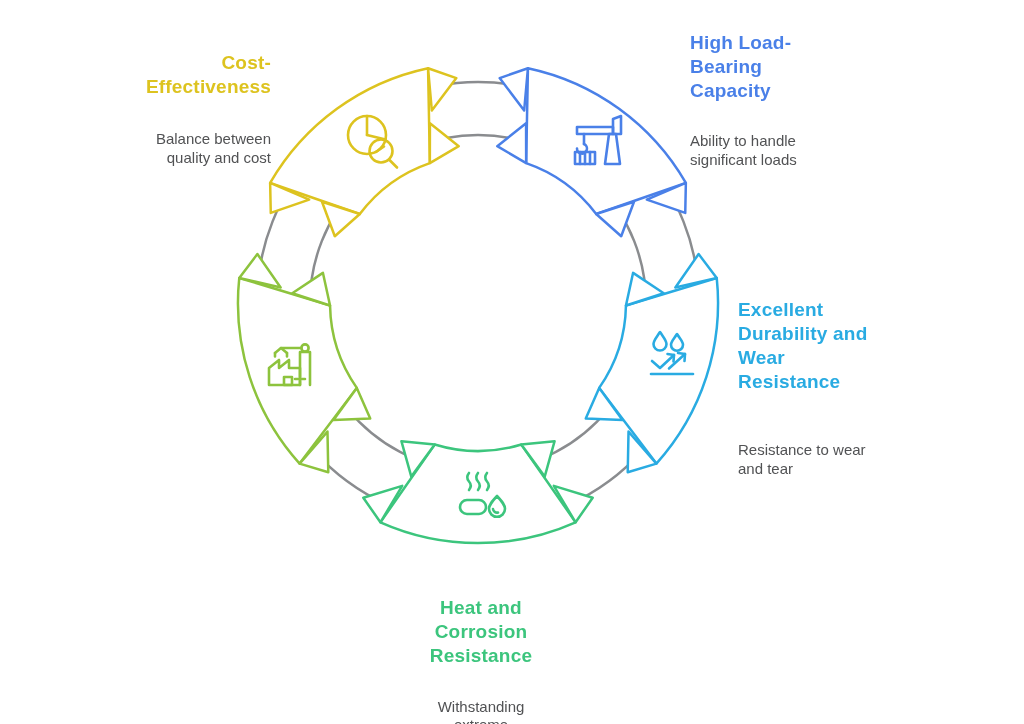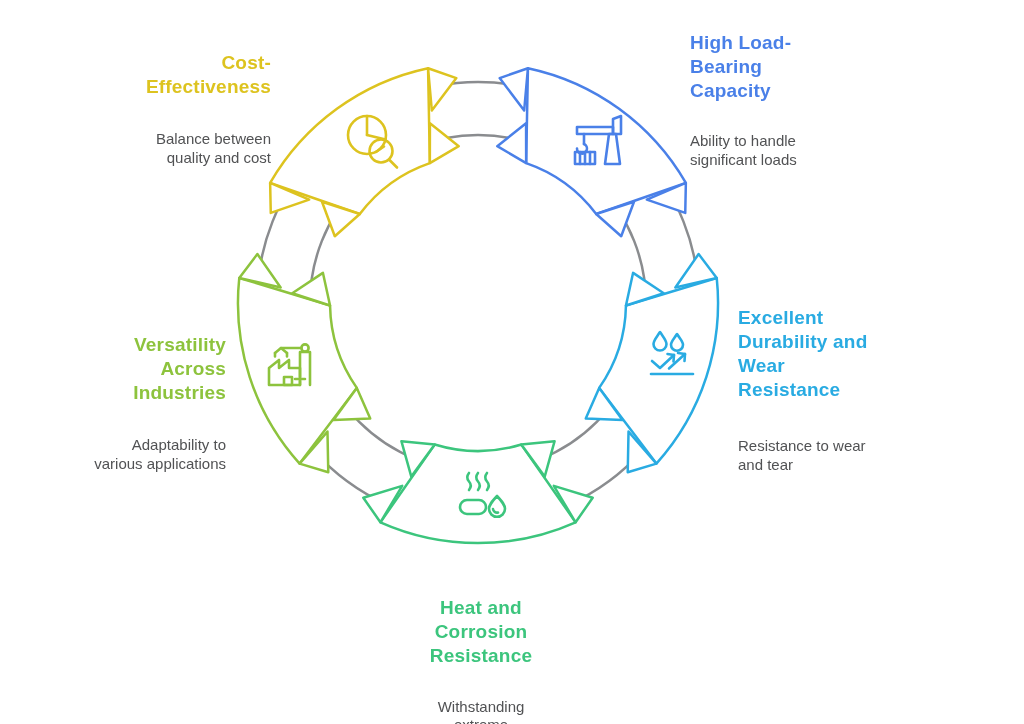--- a/index.html
+++ b/index.html
@@ -28,22 +28,22 @@
   }
   .node-desc {
     font-size: 15px;
     line-height: 19px;
     color: #515254;
   }
   .n0 { right: 753px; top: 33px;  width: 220px; text-align: right; }
   .n0 .node-desc { margin-top: 12px; }
   .n1 { left: 690px;  top: 13px;  width: 160px; text-align: left; }
   .n1 .node-desc { margin-top: 10px; }
-  .n2 { left: 738px;  top: 288px; width: 180px; text-align: left; }
-  .n2 .node-desc { margin-top: 16px; }
+  .n2 { left: 738px;  top: 280px; width: 180px; text-align: left; }
+  .n2 .node-desc { margin-top: 28px; }
   .n3 { right: 798px; top: 315px; width: 210px; text-align: right; }
   .n3 .node-desc { margin-top: 12px; }
   .n4 { left: 369px;  top: 566px; width: 224px; text-align: center; }
   .n4 .node-desc { margin-top: 12px; line-height: 18px; }
 
   .banner path, .banner line { vector-effect: non-scaling-stroke; }
 </style>
 </head>
 <body>
 
@@ -157,27 +157,20 @@
 
   <div class="node-text n2">
     <div class="node-title" style="color: rgb(41, 171, 226);">Excellent
 Durability and
 Wear
 Resistance</div>
     <div class="node-desc">Resistance to wear
 and tear</div>
   </div>
 
-  <div class="node-text n3">
-    <div class="node-title" style="color: rgb(141, 195, 61);">Versatility
-Across
-Industries</div>
-    <div class="node-desc">Adaptability to
-various applications</div>
-  </div>
 
   <div class="node-text n4">
     <div class="node-title" style="color: rgb(60, 197, 125); margin-top: 12px;">Heat and
 Corrosion
 Resistance</div>
     <div class="node-desc">Withstanding
 extreme
 temperatures and
 corrosion</div>
   </div>

